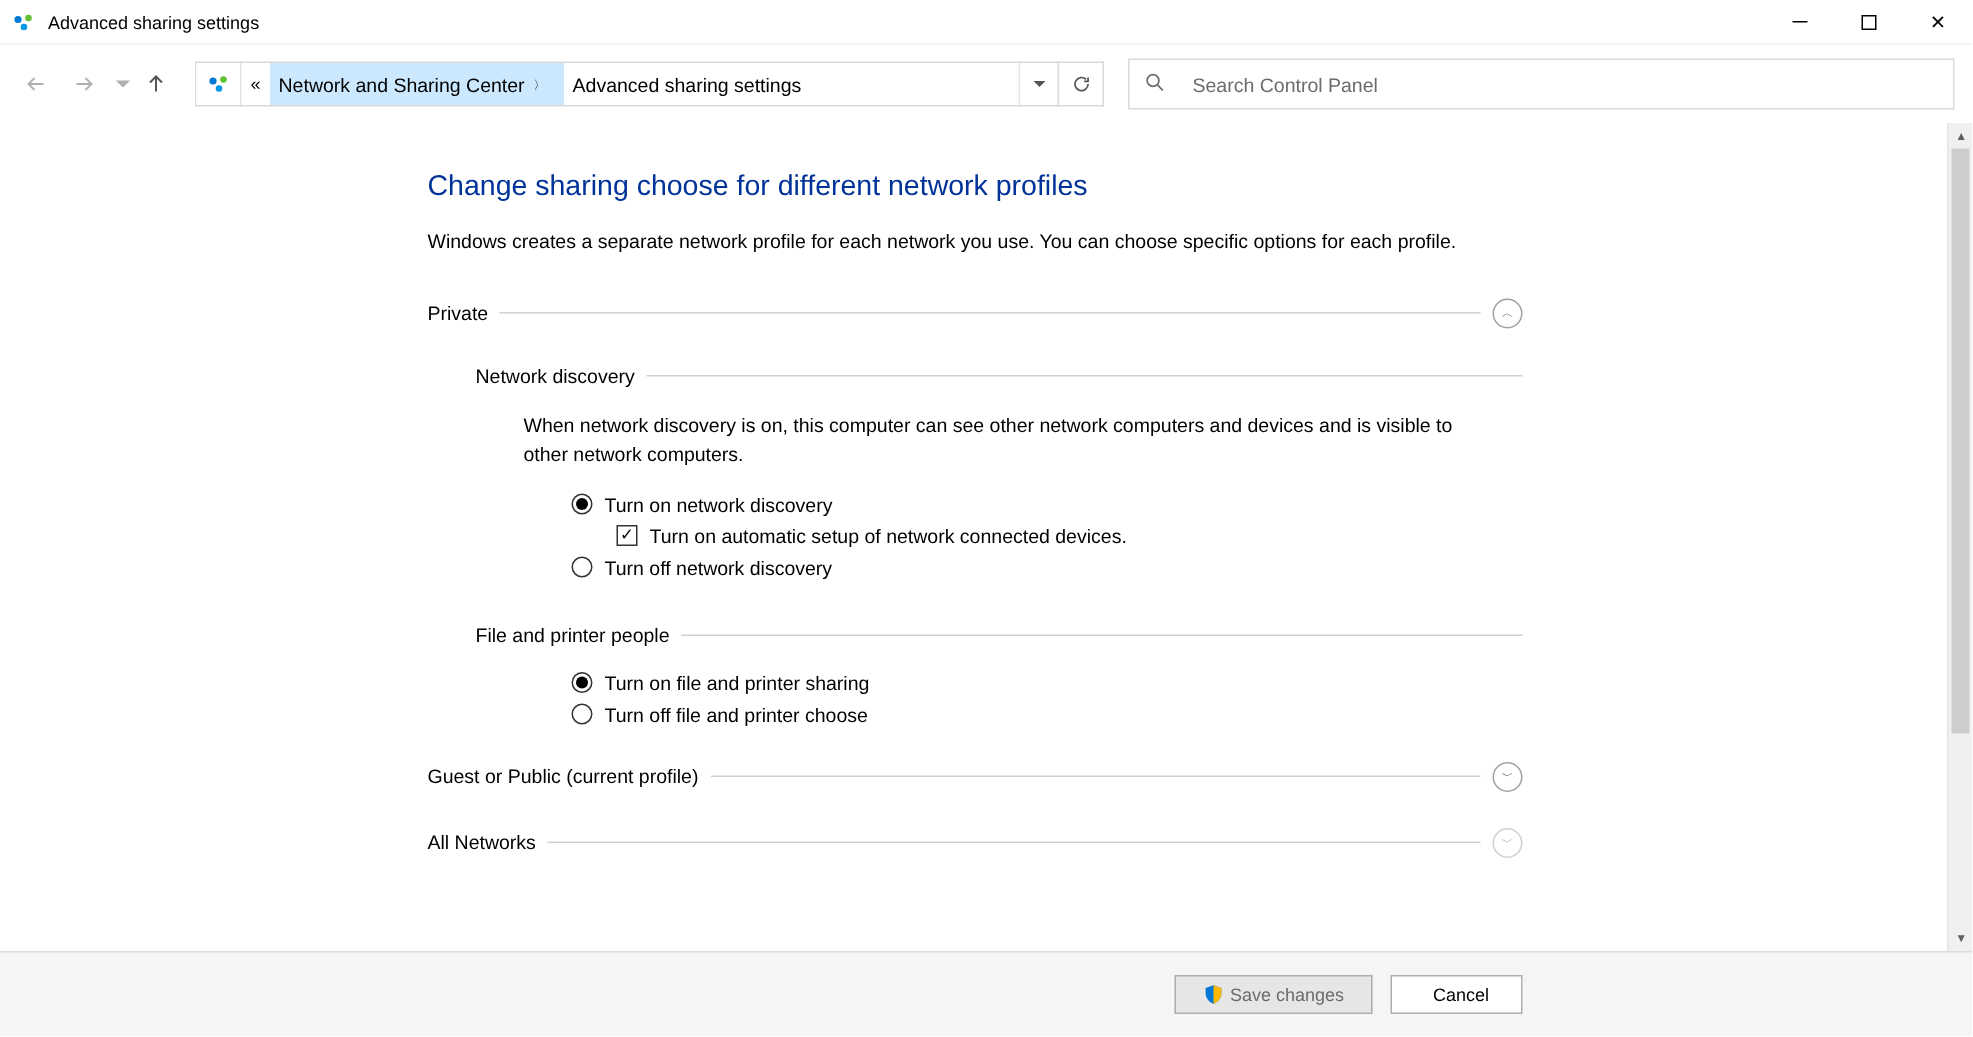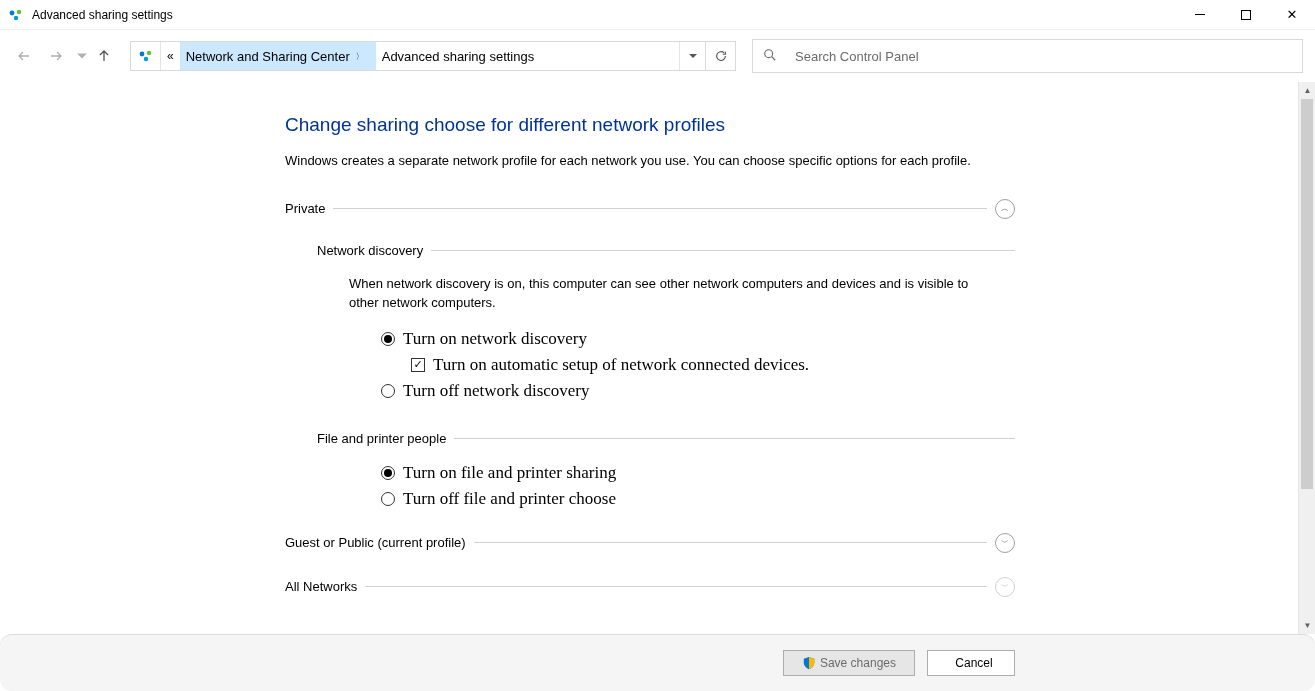--- a/index.html
+++ b/index.html
@@ -149,35 +149,34 @@
     width:14px; height:14px; border:1px solid #333; border-radius:50%;
     margin-right:8px; position:relative;
   }
   .radio.checked::after { content:""; width:8px; height:8px; background:#000; border-radius:50%; position:absolute; top:2px; left:2px;}
   .checkbox-row { display:flex; align-items:center; margin:0 0 6px 30px;}
   .checkbox {
     width:14px; height:14px; border:1px solid #333; margin-right:8px;
     display:flex; align-items:center; justify-content:center; font-size:11px; line-height:1;
   }
   .checkbox.checked::after { content:"✓"; }
-  .radio-row .rlabel, .checkbox-row .rlabel { font-size:17px;font-family:Liberation Serif, serif;}
+  .radio-row .rlabel, .checkbox-row .rlabel { font-size:13px;}
 
   
   .footer {
     position:absolute;
     bottom:0; left:0; right:0;
     height: 57px;
     border-top:1px solid #dcdcdc;
     background:#f5f5f5;
     display:flex;
     align-items:center;
     justify-content:flex-end;
     padding-right: 300px;
     gap: 12px;
-    border-radius: 12px;
   }
   .btn {
     height:26px;
     padding: 0 18px;
     border:1px solid #adadad;
     background:#e1e1e1;
     font-size:12px;
     display:flex; align-items:center; gap:4px;
     cursor:default;
   }

